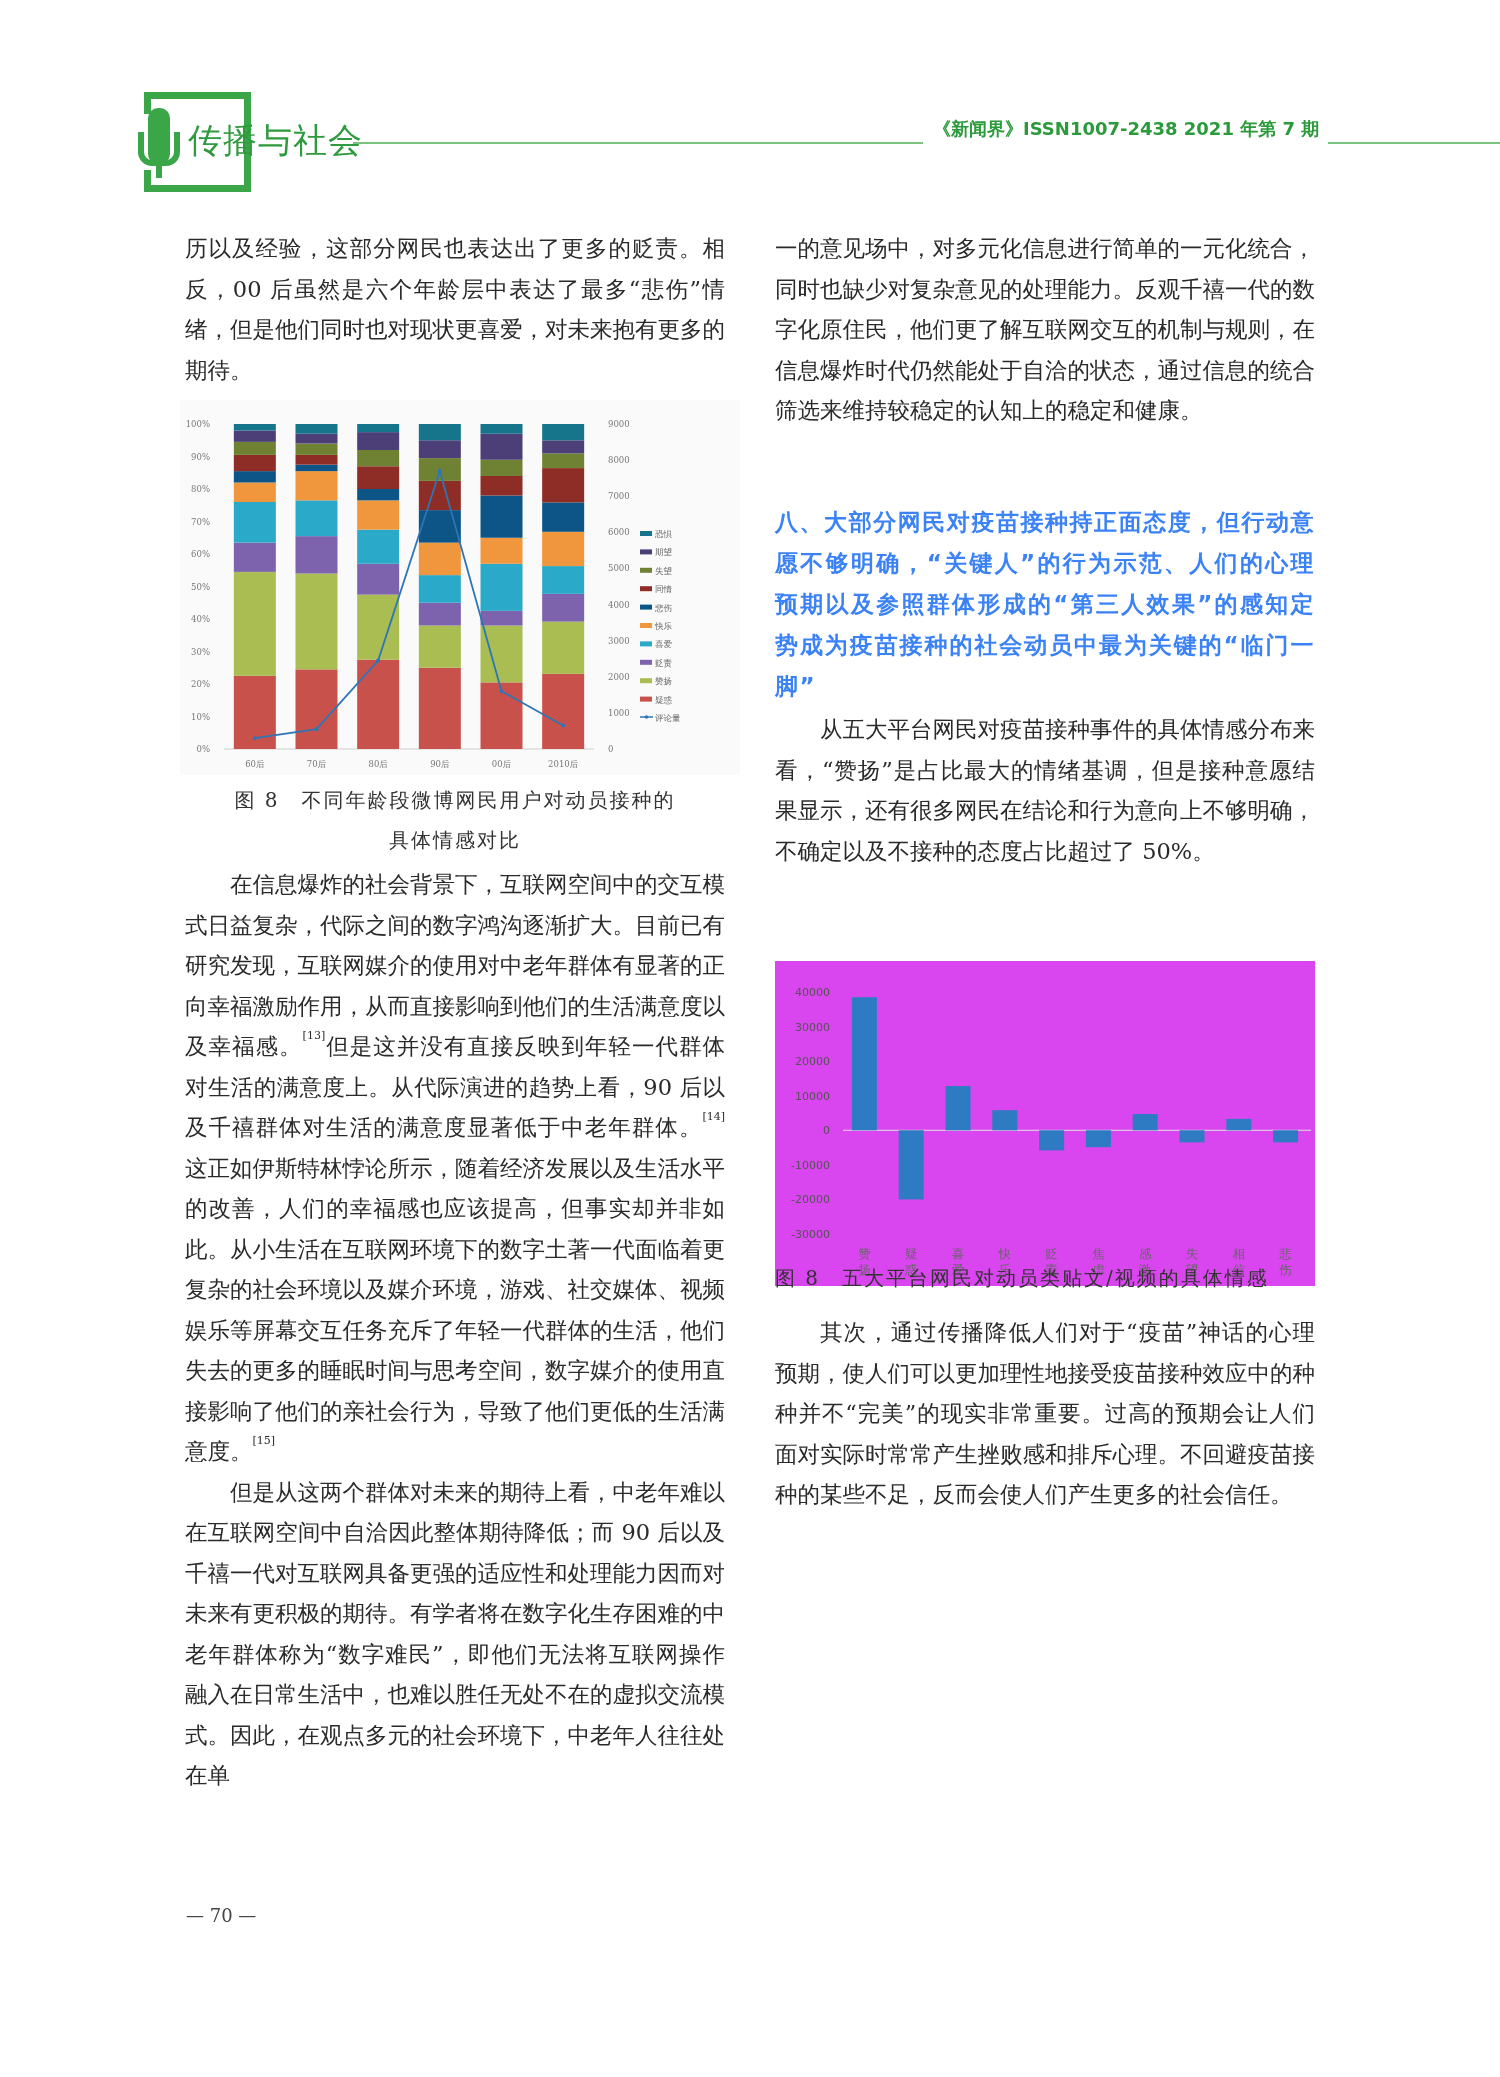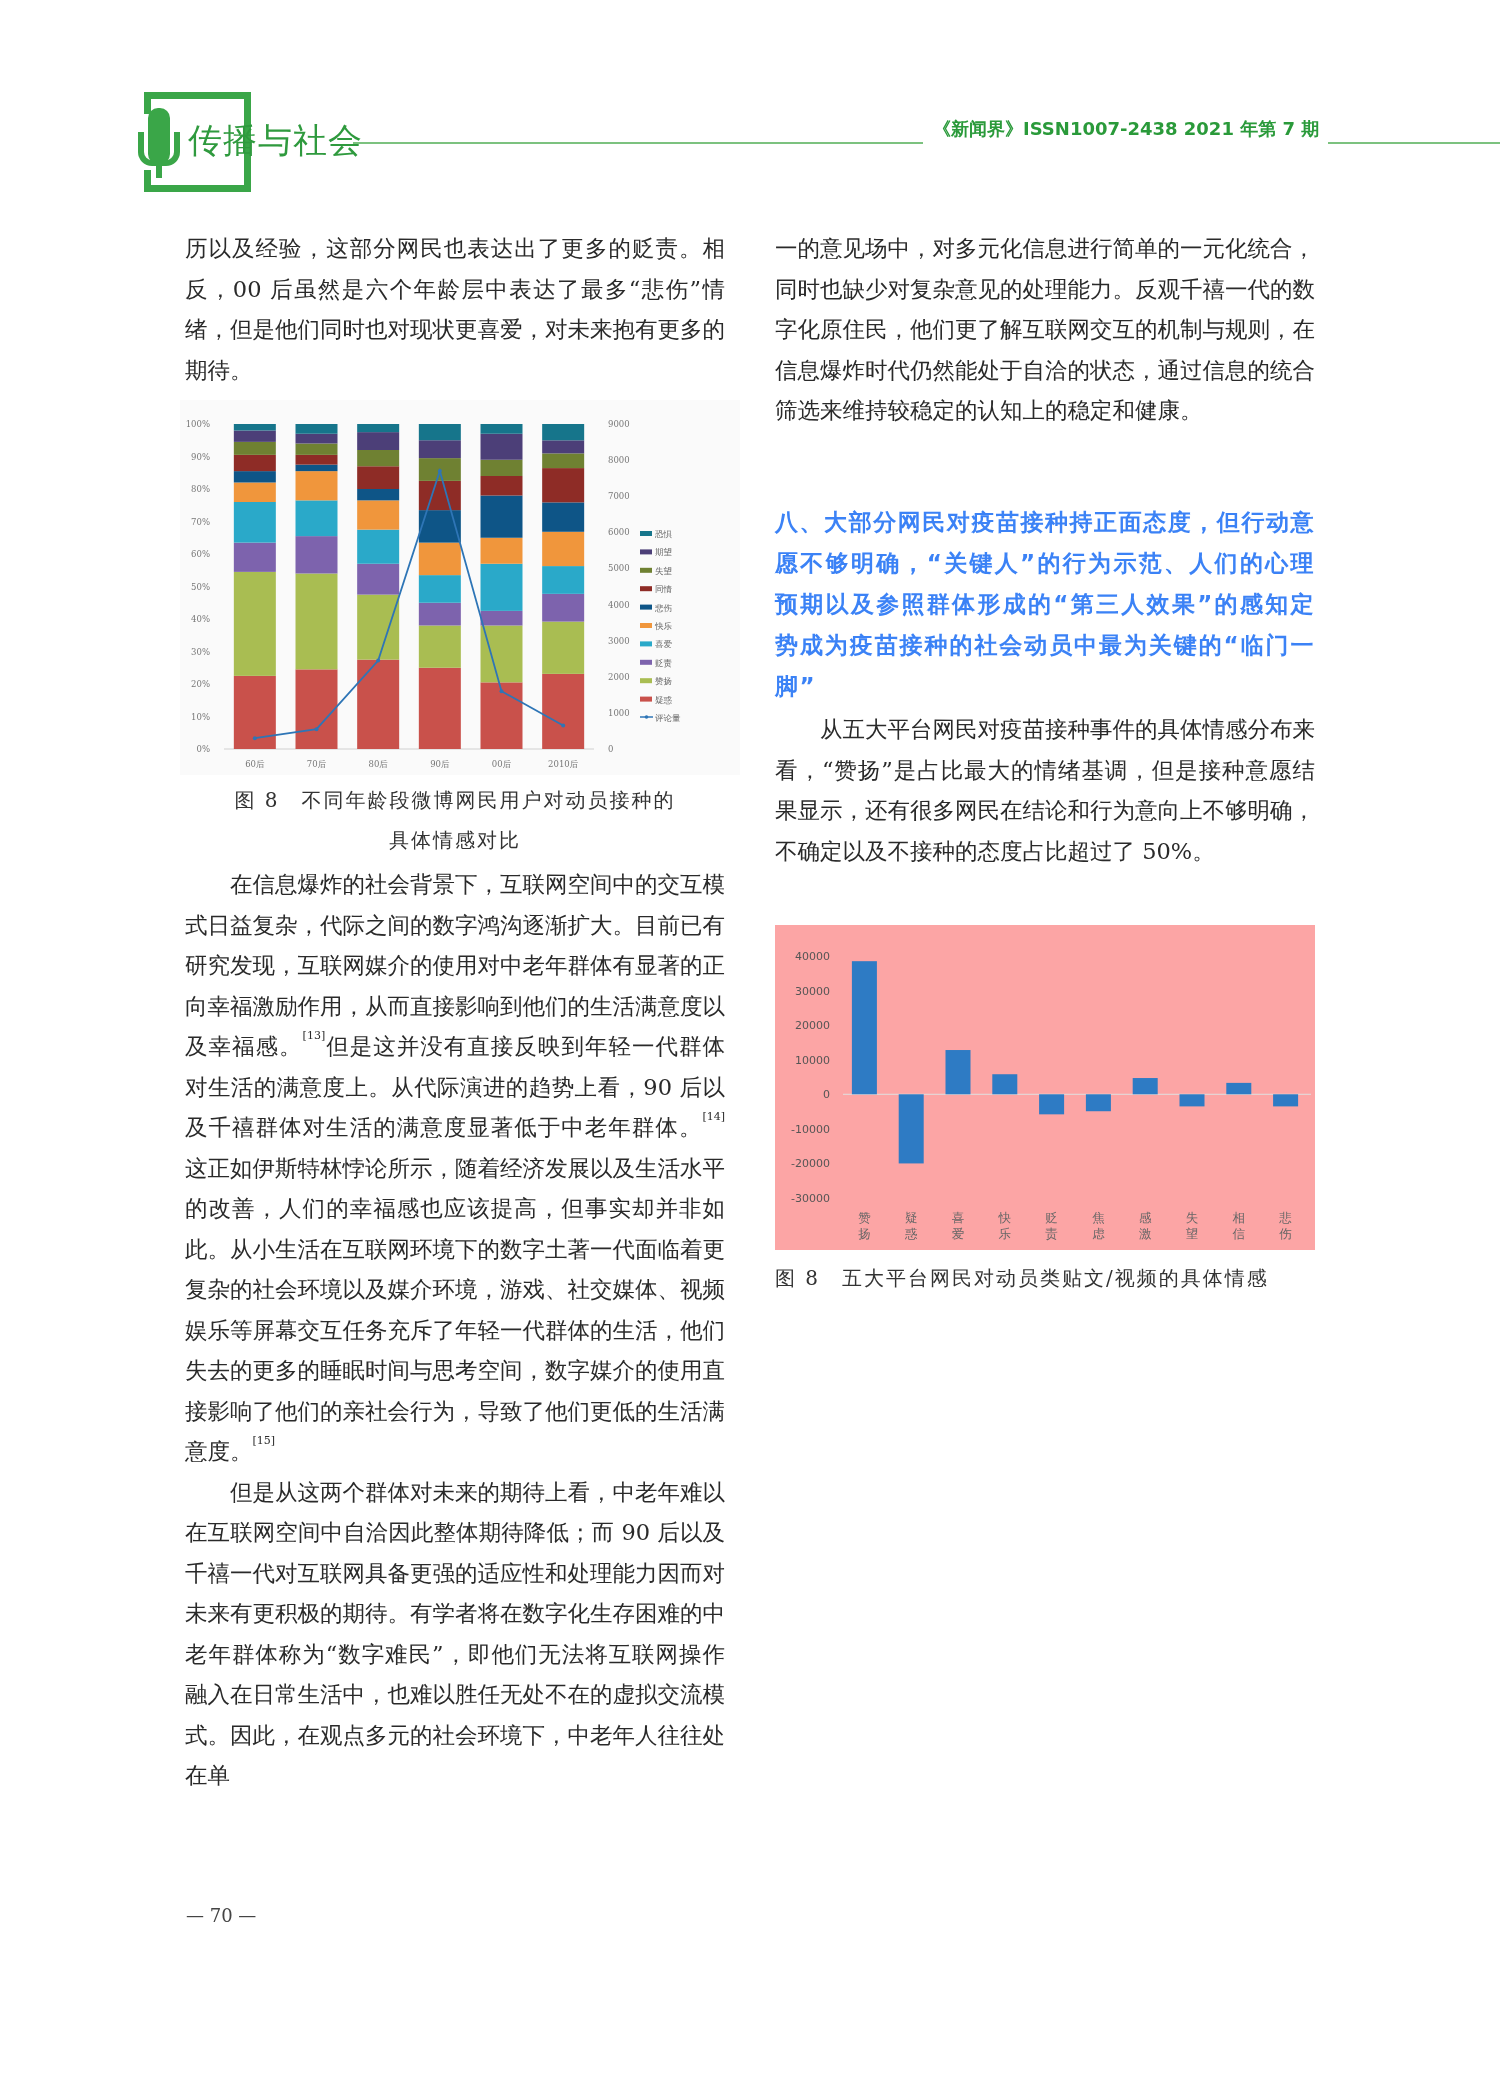--- a/index.html
+++ b/index.html
@@ -31,21 +31,21 @@
   .caption { font-family: "DejaVu Serif", serif; font-size: 20px; color: #333; line-height: 40px; letter-spacing: 2px; }
   .caption.center { text-align: center; }
 
   .section-title { font-family: "DejaVu Sans", sans-serif; font-weight: bold; font-size: 23px; line-height: 41px; color: #3b82f6; letter-spacing: 1.5px; text-align: justify; }
 
   
   .chart1 { position: absolute; left: 180px; top: 400px; width: 560px; height: 375px; background: #fafafa; }
   .chart1 svg { display: block; }
 
   
-  .chart2 { position: absolute; left: 775px; top: 925px; width: 540px; height: 325px; background: #fca5a5; }
+  .chart2 { position: absolute; left: 775px; top: 961px; width: 540px; height: 325px; background: #d946ef; }
 
   .page-number { position: absolute; left: 186px; top: 1905px; font-size: 18px; color: #444; font-family: "DejaVu Serif", serif; }
 </style>
 </head>
 <body>
 
 <div class="header">
   <div class="logo-frame"></div>
   <div class="mic">
     <div class="capsule"></div>
@@ -251,15 +251,16 @@
       <text x="510.5999999999999" y="297" font-size="12.5" fill="#666" text-anchor="middle" font-family="DejaVu Sans, sans-serif">悲</text>
       <text x="510.5999999999999" y="313" font-size="12.5" fill="#666" text-anchor="middle" font-family="DejaVu Sans, sans-serif">伤</text>
     </svg>
 </div>
 
 <div class="col col-right" style="top:1258px;">
   <div class="caption">图 8　五大平台网民对动员类贴文/视频的具体情感</div>
 </div>
 
 <div class="col col-right" style="top:1312px;">
+  <p class="para indent">其次，通过传播降低人们对于“疫苗”神话的心理预期，使人们可以更加理性地接受疫苗接种效应中的种种并不“完美”的现实非常重要。过高的预期会让人们面对实际时常常产生挫败感和排斥心理。不回避疫苗接种的某些不足，反而会使人们产生更多的社会信任。</p>
 </div>
 
 <div class="page-number">— 70 —</div>
 
 </body></html>

